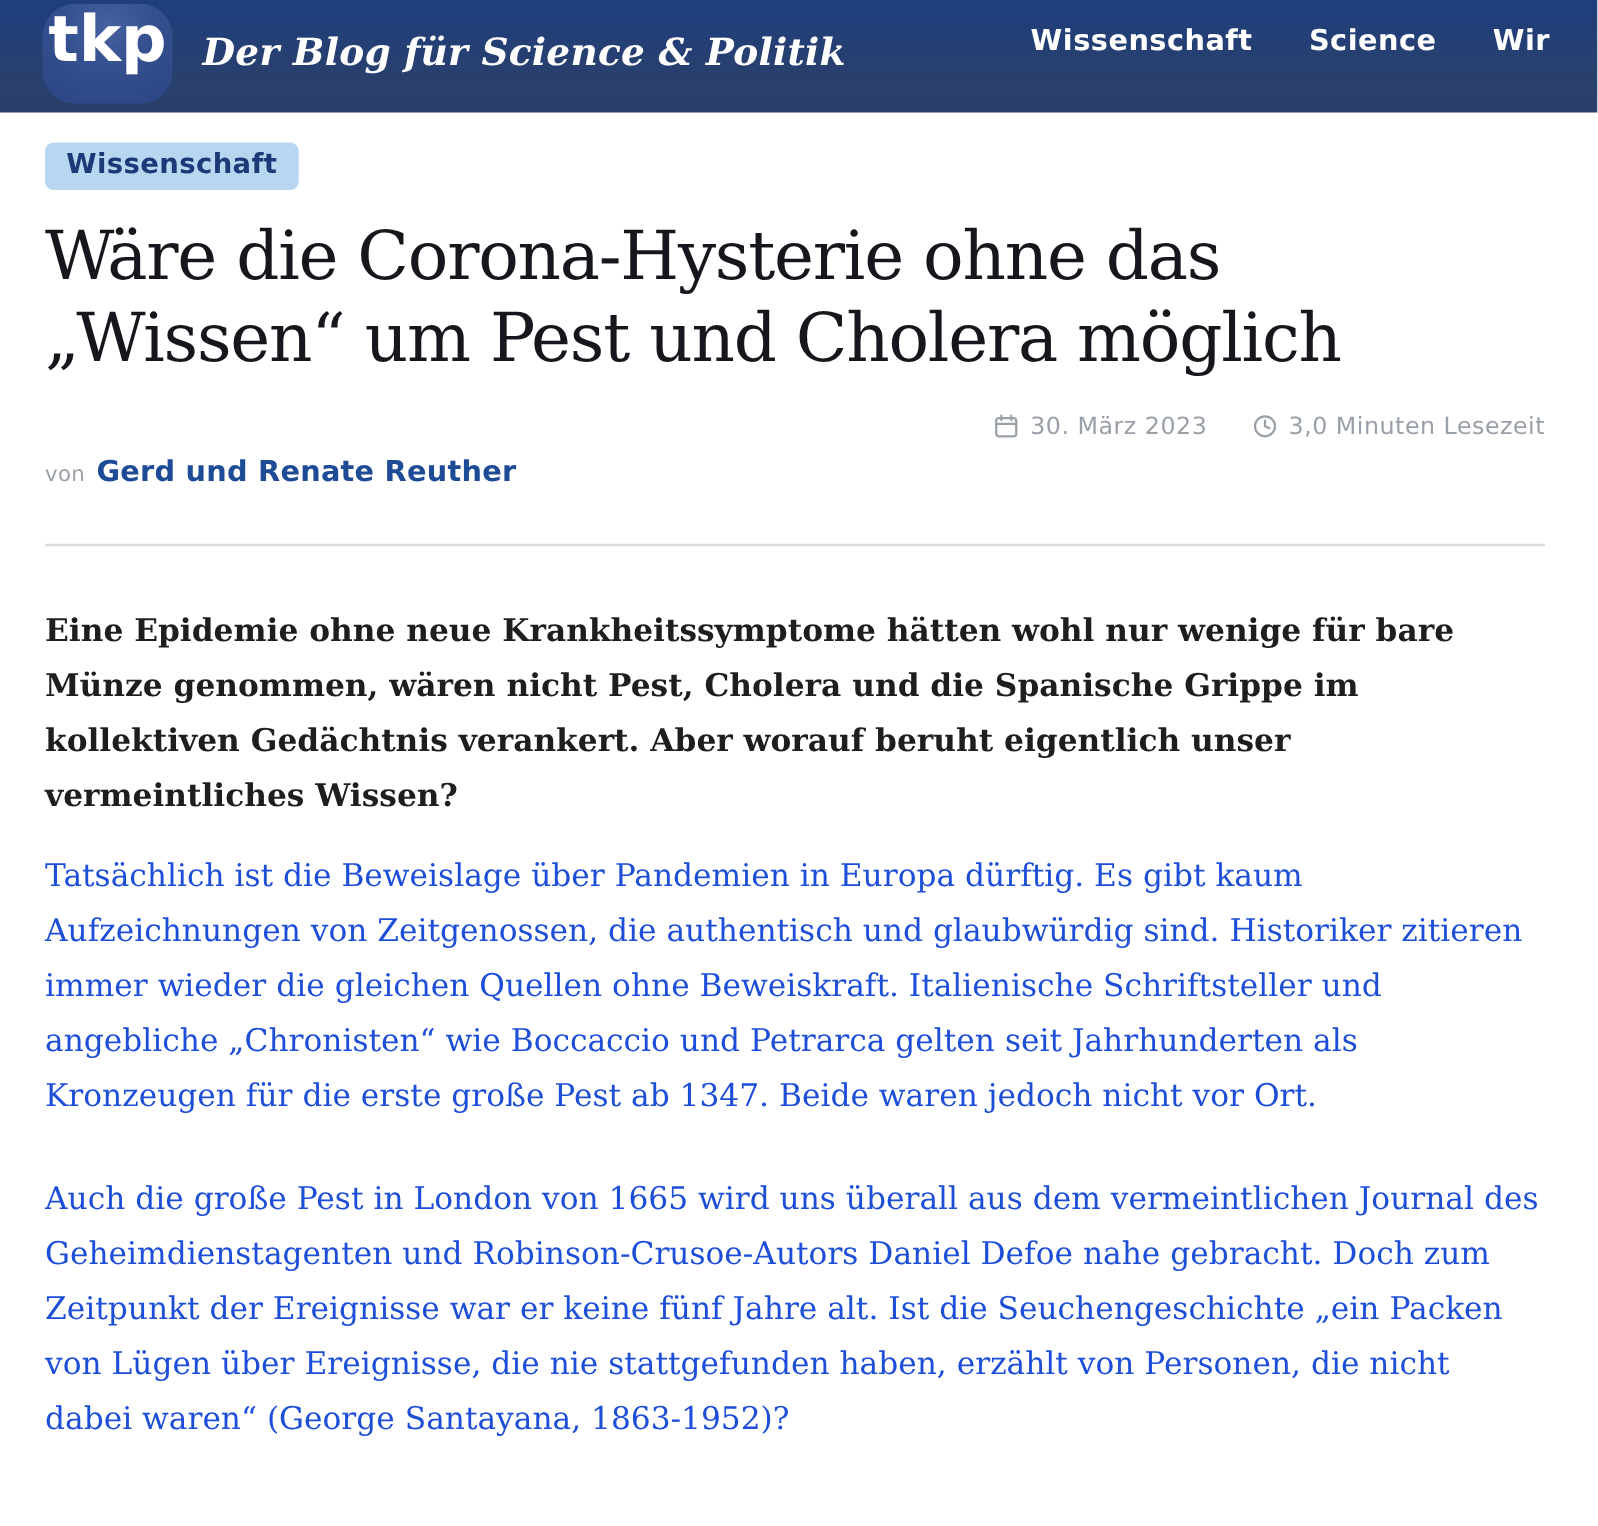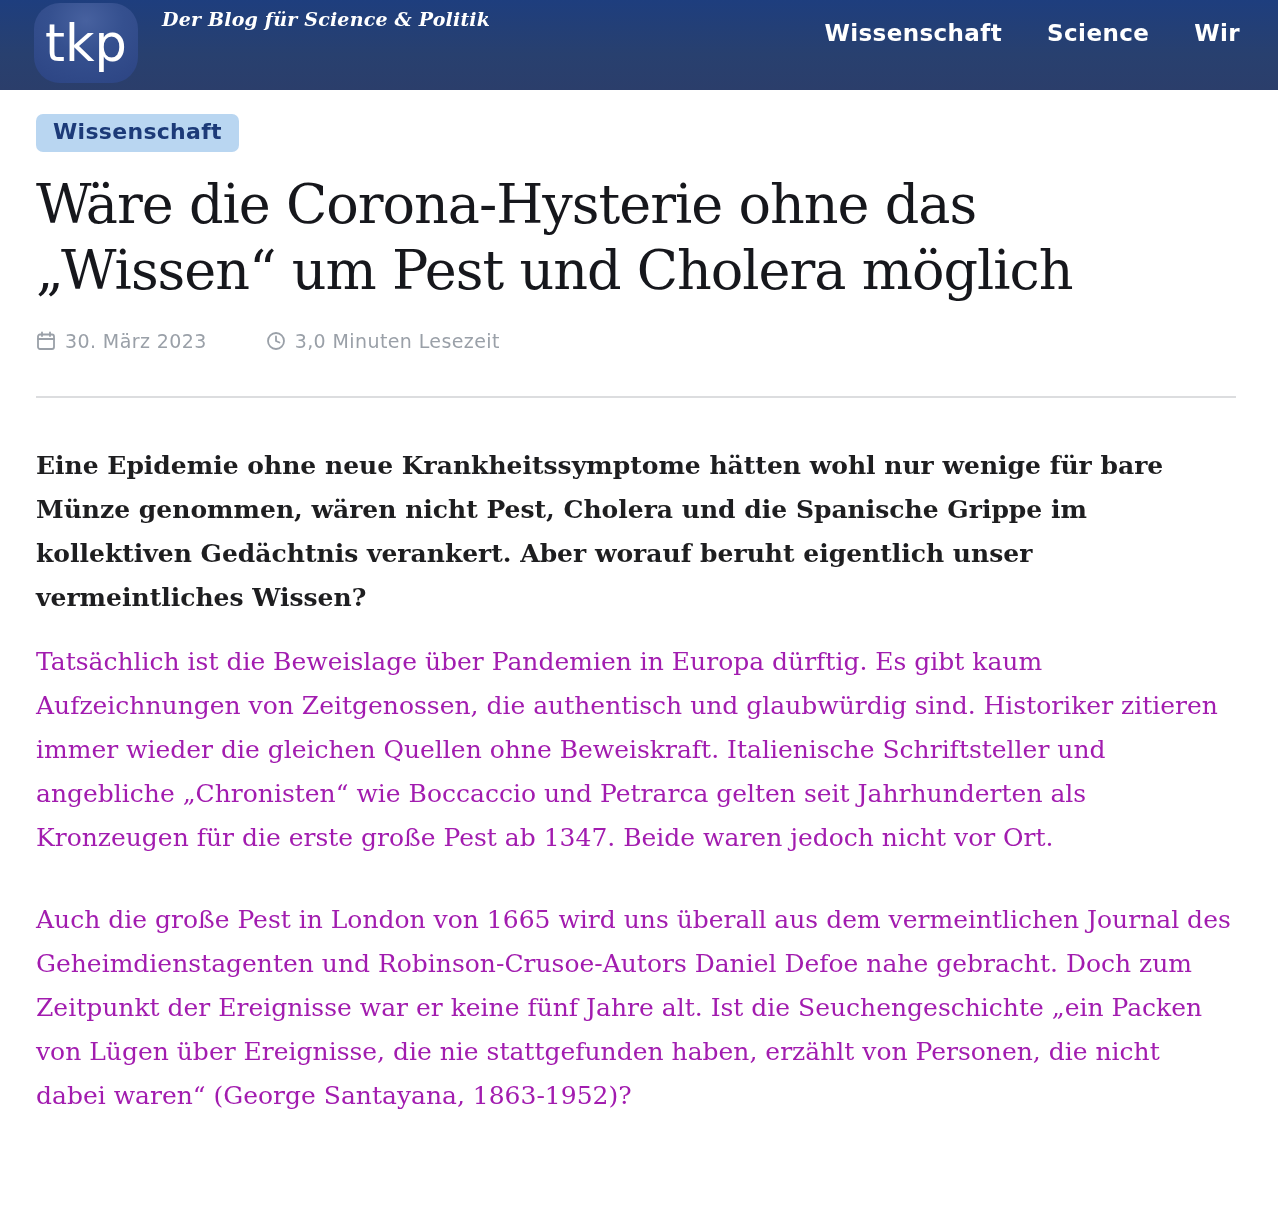--- a/index.html
+++ b/index.html
@@ -17,31 +17,31 @@
     display:flex; align-items:flex-start;
     padding:0 38px 0 34px;
     overflow:hidden;
   }
   .logo-box {
     flex:0 0 auto;
     width:104px; height:80px; margin-top:3px;
     border-radius:26px;
     background:radial-gradient(ellipse 80% 90% at 50% 22%, #47619f 0%, #35508f 45%, #2d4584 100%);
     color:#fff;
-    display:flex; align-items:flex-end; justify-content:center;
+    display:flex; align-items:flex-start; justify-content:center;
     font-family:"DejaVu Sans", sans-serif;
-    font-size:51px; font-weight:400; letter-spacing:0px;
+    font-size:51px; font-weight:700; letter-spacing:0px;
     padding-bottom:10px;
     cursor:pointer;
   }
   .tagline {
-    margin-left:24px; margin-top:8px;
+    margin-left:24px; margin-top:25px;
     font-family:"DejaVu Serif", serif;
     font-style:italic; font-weight:700;
-    font-size:19px; color:#ffffff;
+    font-size:30px; color:#ffffff;
     letter-spacing:0.2px;
     white-space:nowrap;
   }
   .main-nav {
     margin-left:auto; margin-top:20px;
     display:flex; gap:45px;
     white-space:nowrap;
   }
   .nav-item {
     color:#ffffff; font-size:23px; font-weight:700;
@@ -65,21 +65,21 @@
     margin-top:20px;
     font-family:"DejaVu Serif", "Liberation Serif", serif;
     font-weight:400;
     font-size:54px; line-height:66px;
     letter-spacing:-1px;
     color:#16171c;
     max-width:1180px;
   }
   .meta-row {
     margin-top:26px;
-    display:flex; align-items:center; gap:59px;
+    display:flex; align-items:center; gap:36px;justify-content:flex-end;
   }
   .meta-item {
     display:flex; align-items:center; gap:9px;
     color:#9aa0a8; font-size:19px; font-weight:500; letter-spacing:0.4px;
   }
   .meta-item svg { display:block; }
   .byline {
     margin-top:13px;
     display:flex; align-items:baseline; gap:9px;
   }
@@ -102,21 +102,21 @@
     font-weight:700;
     font-size:25px; line-height:44px;
     color:#1e1e20;
     margin-bottom:20px;
     max-width:1200px;
   }
   .body-paragraph {
     font-family:"DejaVu Serif", serif;
     font-weight:400;
     font-size:25px; line-height:44px;
-    color:#a21caf;
+    color:#1d4ed8;
     margin-bottom:38px;
     max-width:1205px;
   }
 </style>
 </head>
 <body>
 
 <header class="site-header">
   <div class="logo-box">
     <span>tkp</span>
@@ -151,20 +151,24 @@
       <span>
         <svg width="20" height="20" viewBox="0 0 20 20" fill="none" stroke="#9aa0a8" stroke-width="1.8" stroke-linecap="round">
           <circle cx="10" cy="10" r="8"></circle>
           <polyline points="10,5.5 10,10 13.5,11.5"></polyline>
         </svg>
       </span>
       <span>3,0 Minuten Lesezeit</span>
     </div>
   </div>
 
+  <div class="byline">
+    <span class="byline-prefix">von</span>
+    <a class="author-link">Gerd und Renate Reuther</a>
+  </div>
 
   <hr class="divider">
 
   <div class="article-body">
     <p class="intro-paragraph">Eine Epidemie ohne neue Krankheitssymptome hätten wohl nur wenige für bare Münze genommen, wären nicht Pest, Cholera und die Spanische Grippe im kollektiven Gedächtnis verankert. Aber worauf beruht eigentlich unser vermeintliches Wissen?</p>
     <p class="body-paragraph">Tatsächlich ist die Beweislage über Pandemien in Europa dürftig. Es gibt kaum Aufzeichnungen von Zeitgenossen, die authentisch und glaubwürdig sind. Historiker zitieren immer wieder die gleichen Quellen ohne Beweiskraft. Italienische Schriftsteller und angebliche „Chronisten“ wie Boccaccio und Petrarca gelten seit Jahrhunderten als Kronzeugen für die erste große Pest ab 1347. Beide waren jedoch nicht vor Ort.</p>
     <p class="body-paragraph">Auch die große Pest in London von 1665 wird uns überall aus dem vermeintlichen Journal des Geheimdienstagenten und Robinson-Crusoe-Autors Daniel Defoe nahe gebracht. Doch zum Zeitpunkt der Ereignisse war er keine fünf Jahre alt. Ist die Seuchengeschichte „ein Packen von Lügen über Ereignisse, die nie stattgefunden haben, erzählt von Personen, die nicht dabei waren“ (George Santayana, 1863-1952)?</p>
 
   </div>
 

